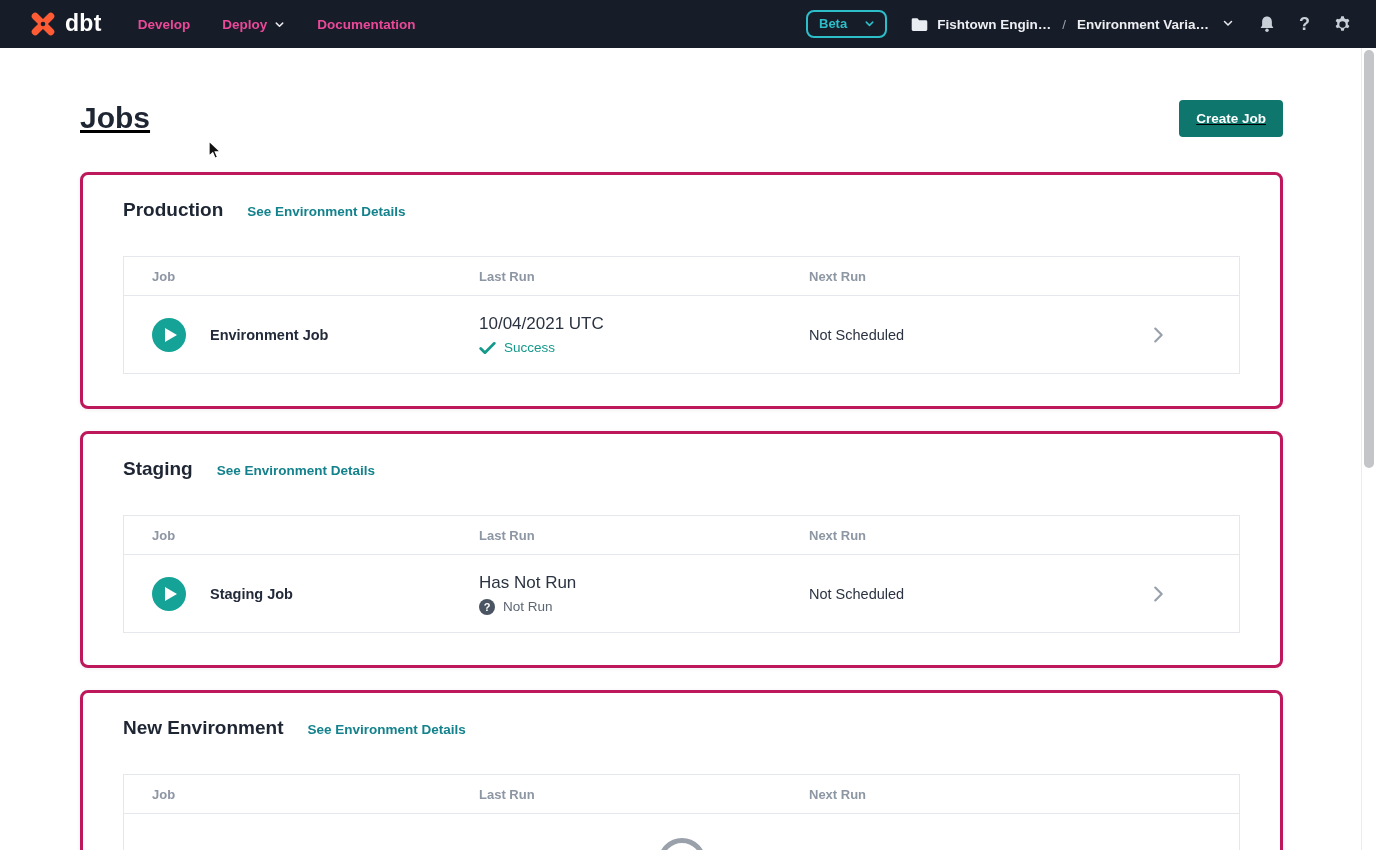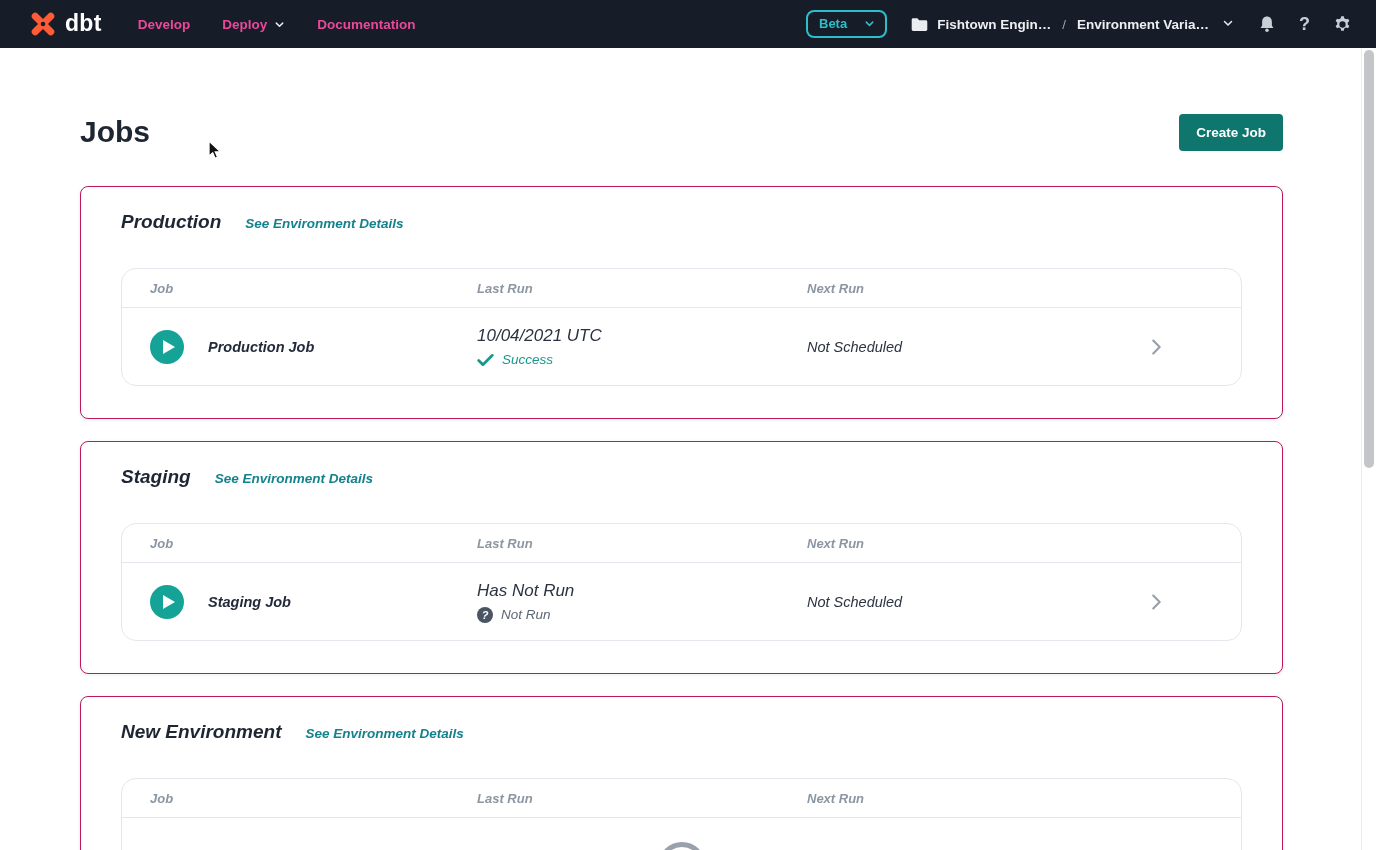--- a/index.html
+++ b/index.html
@@ -31,38 +31,38 @@
   .nav-icons { display:flex; align-items:center; gap:23px; }
   .nav-icon { color:#c9cfd7; display:flex; align-items:center; cursor:pointer; }
   .help-glyph { color:#c9cfd7; font-size:18px; font-weight:800; line-height:1; }
 
   
   .scrollbar { position:absolute; top:48px; right:0; width:15px; height:802px; background:#ffffff; border-left:1px solid #ececee; z-index:20; }
   .scroll-thumb { position:absolute; top:2px; left:2px; width:10px; height:418px; background:#c3c5c8; border-radius:5px; }
 
   
   main { width:1203px; margin-left:80px; }
-  .title-row { display:flex; align-items:center; justify-content:space-between; margin-top:64px; height:40px; }
+  .title-row { display:flex; align-items:center; justify-content:space-between; margin-top:50px; height:40px;text-decoration:underline; }
   h1 { margin:0; font-size:30px; font-weight:700; color:#1e2533; }
   .btn-primary {
     background:#0f766e; color:#ffffff; border:none; border-radius:4px;
     font-size:13.5px; font-weight:700; padding:11px 17px; cursor:pointer; font-family:inherit;
   }
 
   .env-card {
-    background:#ffffff; border:1px solid #be185d; border-radius:8px;
+    background:#ffffff; border:3px solid #be185d; border-radius:8px;
     box-shadow:0 1px 4px rgba(22,28,40,.07);
-    padding:24px 40px 32px 40px; margin-top:22px;font-style:italic;
+    padding:24px 40px 32px 40px; margin-top:22px;
   }
   .env-card.first { margin-top:34px; }
   .env-head { display:flex; align-items:baseline; gap:24px; }
   .env-name { font-size:19px; font-weight:700; color:#1e2533; }
   .env-link { font-size:13.5px; font-weight:700; color:#13828c; cursor:pointer; }
 
-  .jobs-table { border:1px solid #e4e7eb; border-radius:15px; margin-top:35px; overflow:hidden; background:#fff; }
+  .jobs-table { border:1px solid #e4e7eb; border-radius:0; margin-top:35px; overflow:hidden; background:#fff; }
   .t-head, .t-row { display:grid; grid-template-columns:327px 330px 338px 1fr; padding:0 28px; align-items:center; }
   .t-head { height:39px; border-bottom:1px solid #e4e7eb; color:#8d96a3; font-size:13px; font-weight:700; }
   .t-row { height:77px; }
 
   .job-cell { display:flex; align-items:center; gap:24px; }
   .play-btn { width:34px; height:34px; flex:none; cursor:pointer; display:flex; }
   .job-name { font-size:14.5px; font-weight:700; color:#232b3a; }
   .lr-date { font-size:17px; color:#2b3342; margin-bottom:6px; }
   .status-line { display:flex; align-items:center; gap:8px; font-size:13.5px; }
   .status-success { color:#14998a; }
@@ -175,21 +175,21 @@
         <span></span>
       </div>
       <div class="t-row">
         <div class="job-cell">
           <span class="play-btn">
             <svg width="34" height="34" viewBox="0 0 34 34">
                 <circle cx="17" cy="17" r="17" fill="#14a396"></circle>
                 <polygon points="13,10 25,17 13,24" fill="#ffffff"></polygon>
               </svg>
           </span>
-          <span class="job-name">Production Job</span>
+          <span class="job-name">Environment Job</span>
         </div>
         <div class="lastrun-cell">
           <div class="lr-date">10/04/2021 UTC</div>
           <div class="status-line status-success">
             <span style="display:flex;">
               <svg width="17" height="14" viewBox="0 0 20 16" fill="none" stroke="#14998a" stroke-width="3.2" stroke-linecap="round" stroke-linejoin="round">
                   <polyline points="2 8.5 7 13.5 18 2.5"></polyline>
                 </svg>
             </span>
             <span>Success</span>

